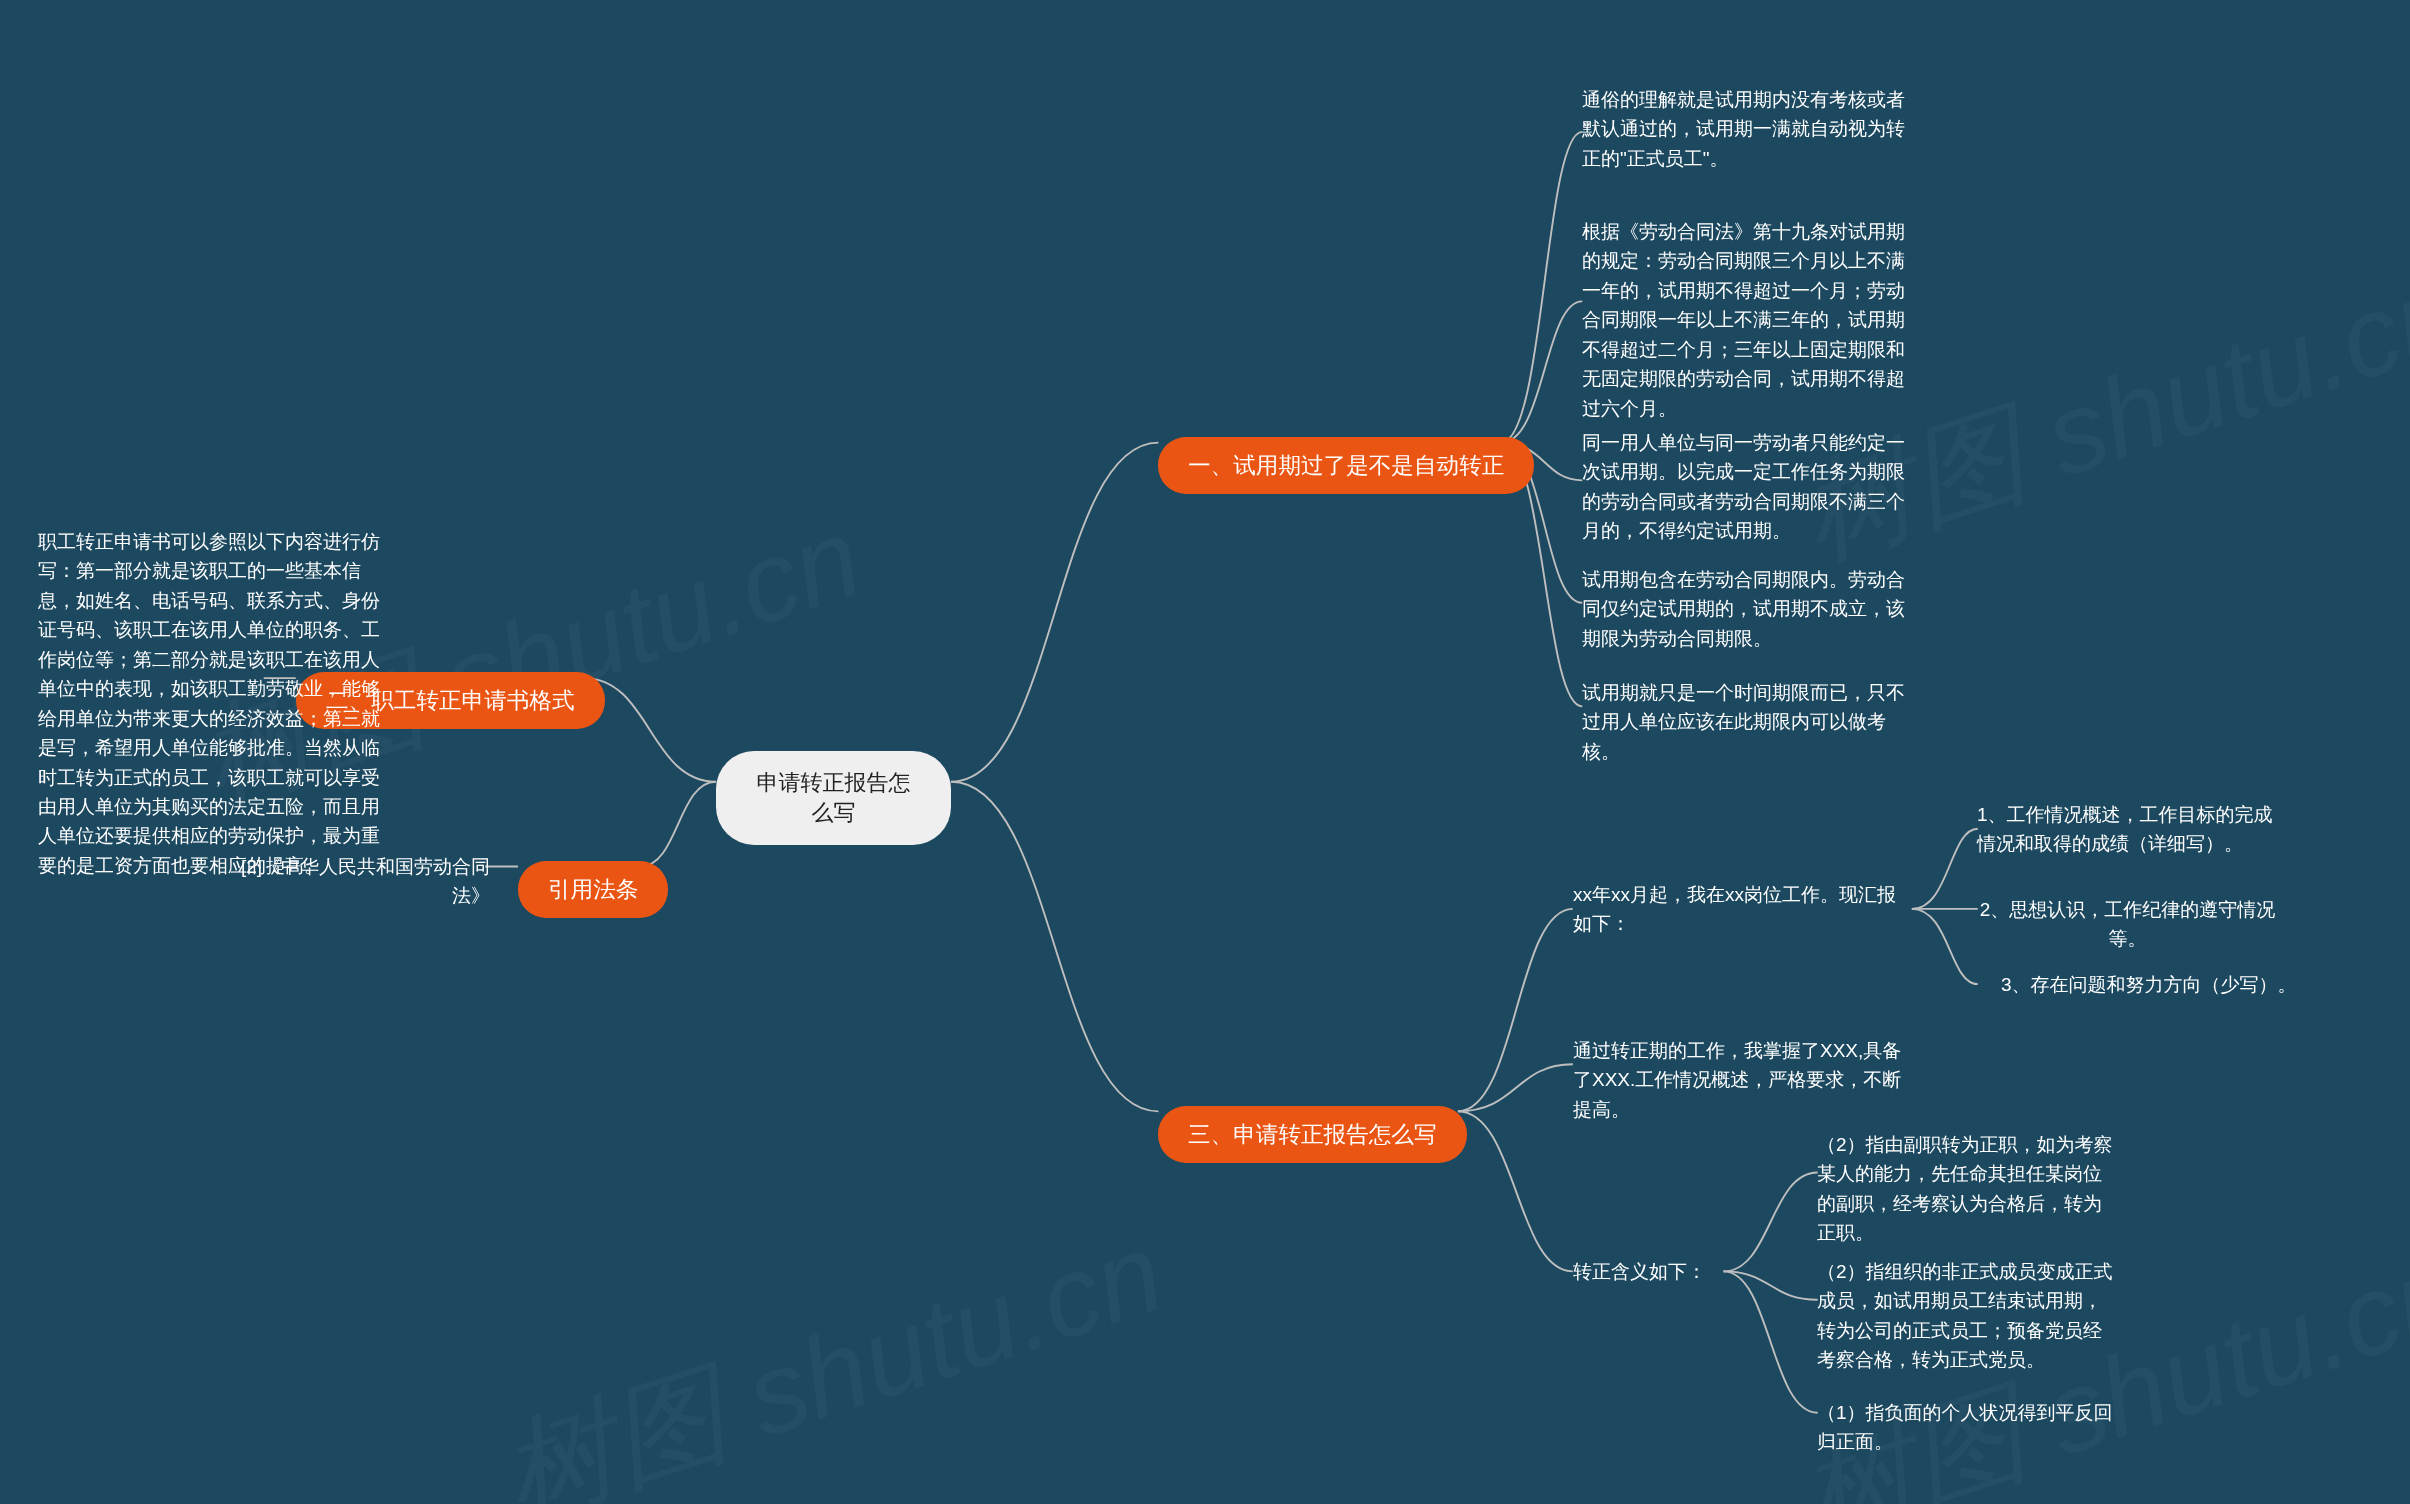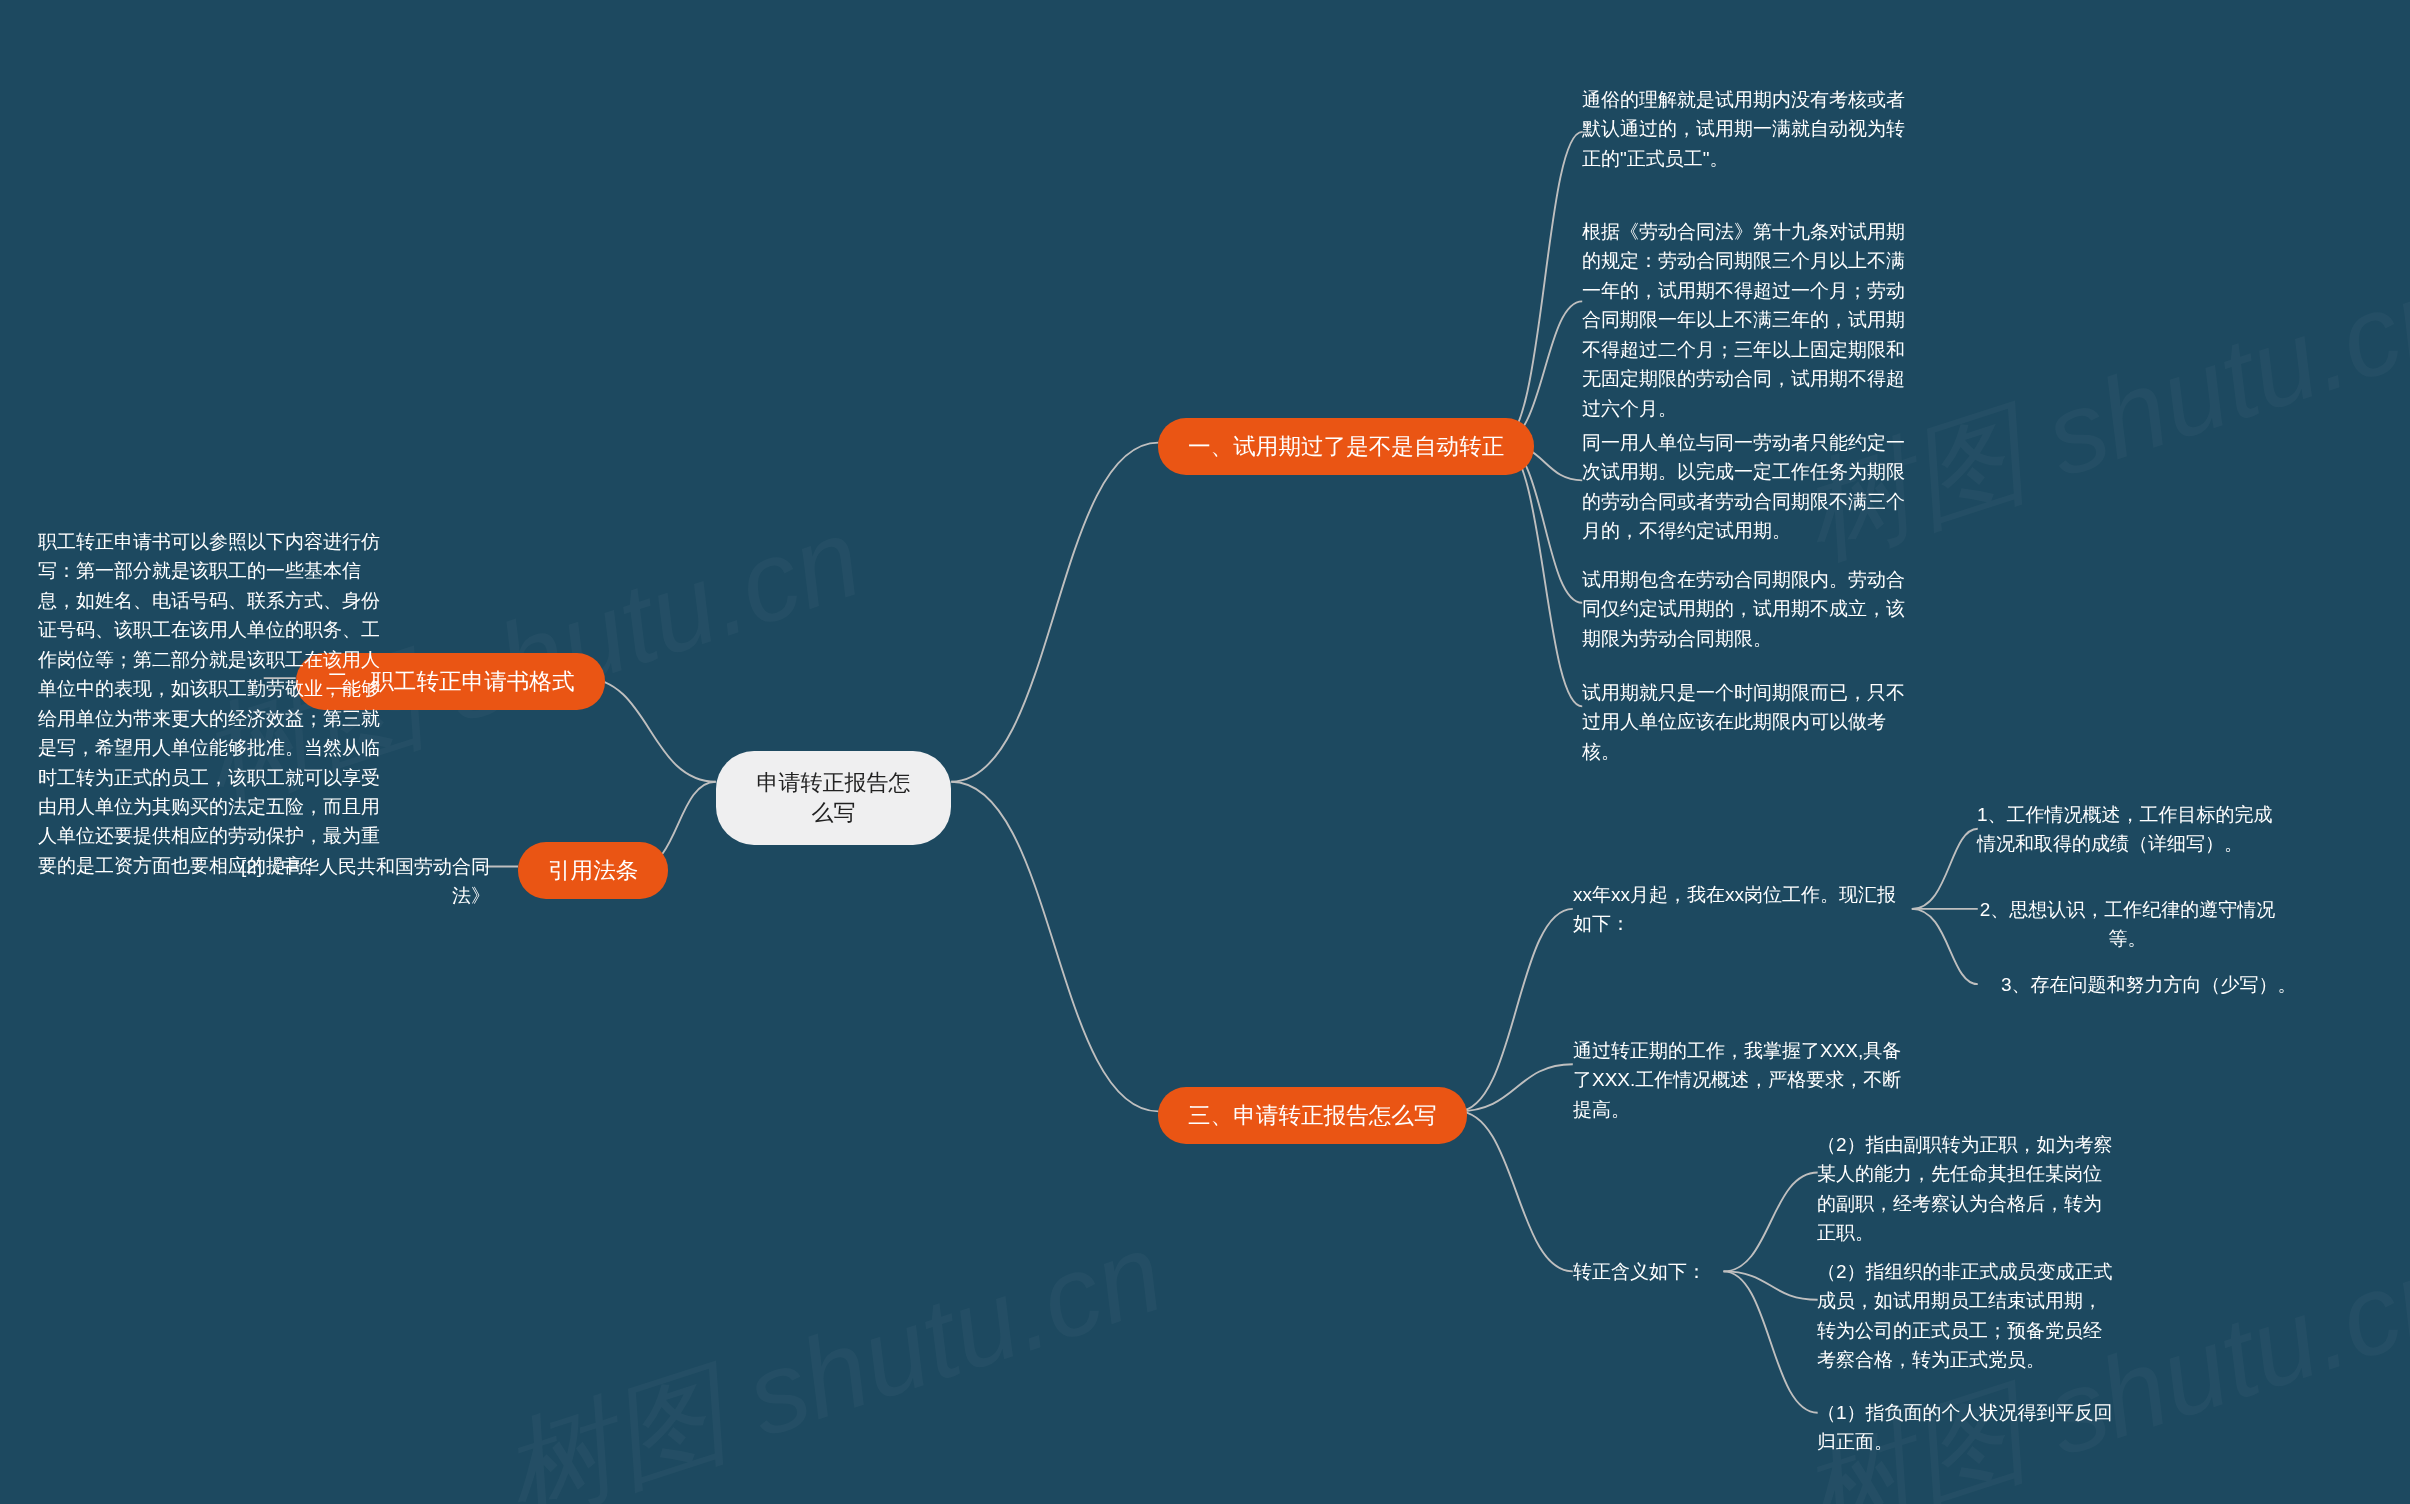--- a/index.html
+++ b/index.html
@@ -34,20 +34,21 @@
     padding: 17px 34px;
     font-weight: 500;
   }
   .branch {
     background: #ea5514;
     color: #fff;
     border-radius: 28px;
     font-size: 22.6px;
     padding: 13px 30px;
     white-space: nowrap;
+    margin-top: 19px;
   }
   .leaf {
     color: #fff;
     font-size: 19px;
     line-height: 1.55;
     text-align: left;
     max-width: 339px;
   }
   .leaf-narrow {
     max-width: 301px;

